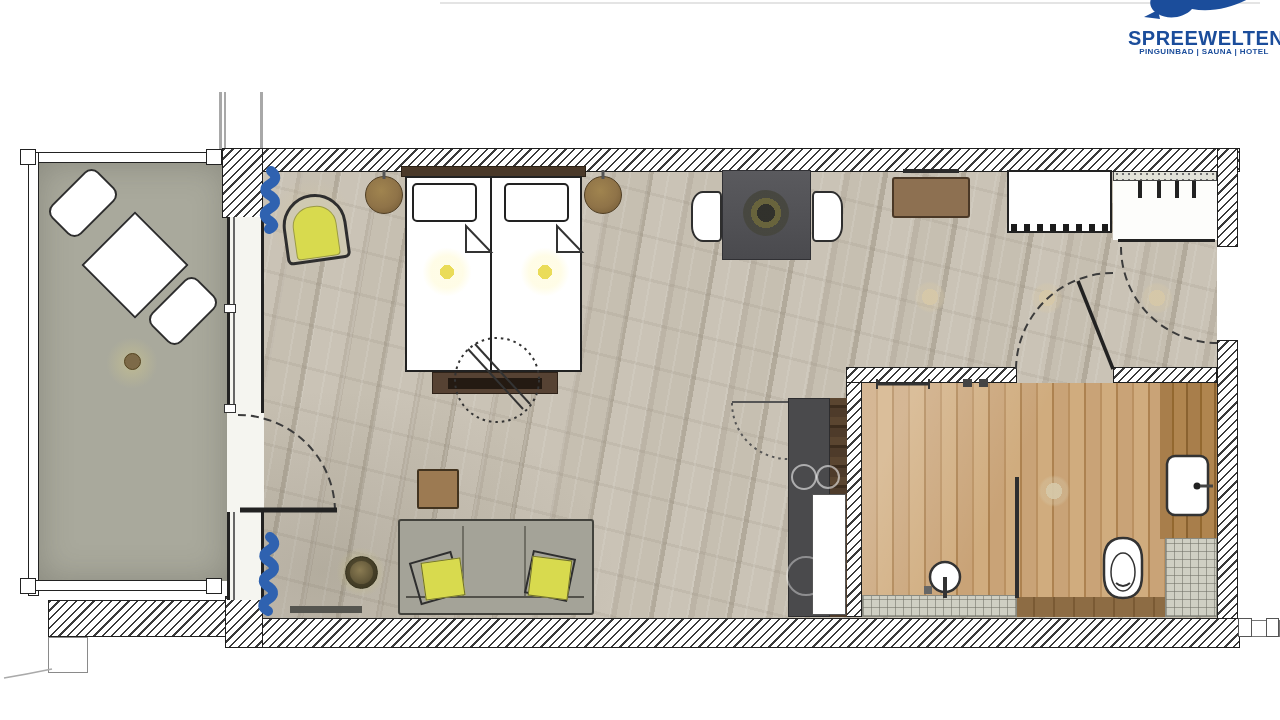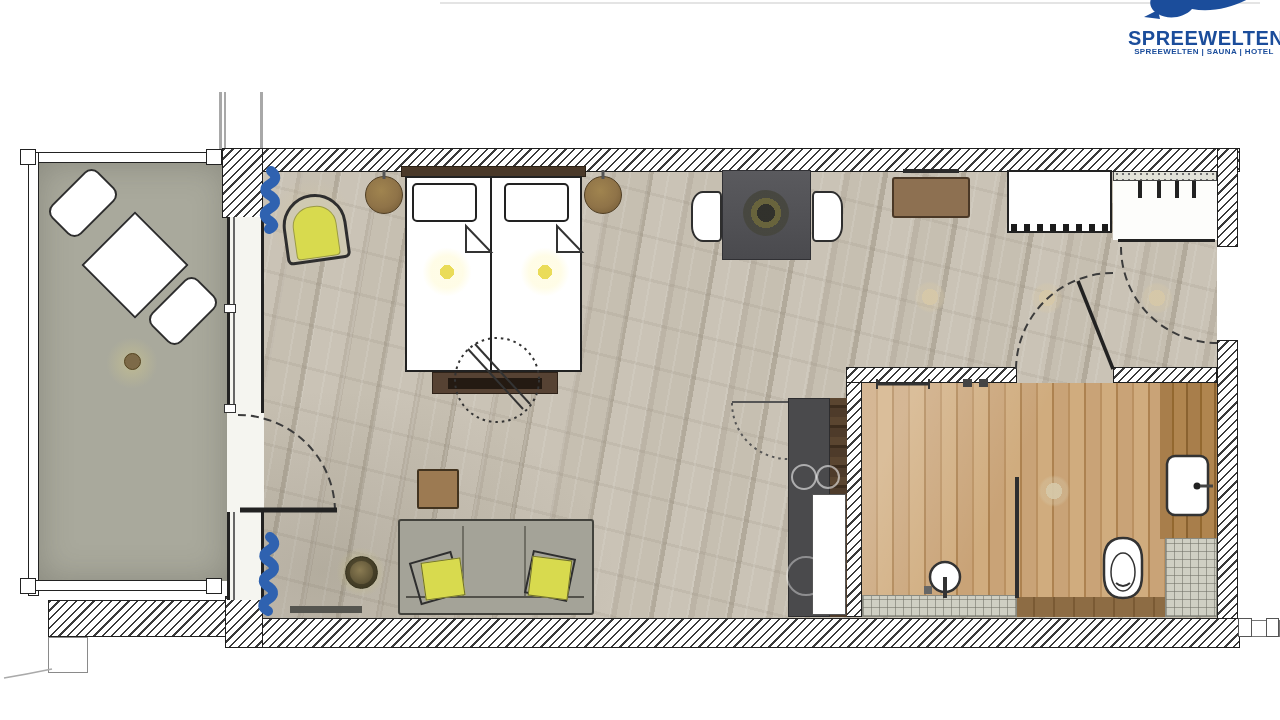--- a/index.html
+++ b/index.html
@@ -215,15 +215,15 @@
   </svg>
 
   <div class="abs" style="left:1128px;top:-16px;width:152px;height:76px">
     <svg width="130" height="46" viewBox="0 0 130 46" style="position:absolute;left:12px;top:0">
       <path d="M16 8 C38 -12 84 -16 112 -2 C120 2 122 9 112 13 C94 23 72 29 52 25 C44 34 28 36 18 30 C8 24 8 15 16 8 Z" style="fill:var(--logo-blue)"></path>
       <path d="M50 2 C62 9 78 11 94 6 C82 16 62 18 50 12 Z" fill="#ffffff" opacity="0.85"></path>
       <path d="M18 26 L4 33 L20 35 Z" style="fill:var(--logo-blue)"></path>
     </svg>
   </div>
   <div class="logo-brand">SPREEWELTEN</div>
-  <div class="logo-tagline">SPREEWELTEN | SAUNA | HOTEL</div>
+  <div class="logo-tagline">PINGUINBAD | SAUNA | HOTEL</div>
 
 </div>
 
 </body></html>

